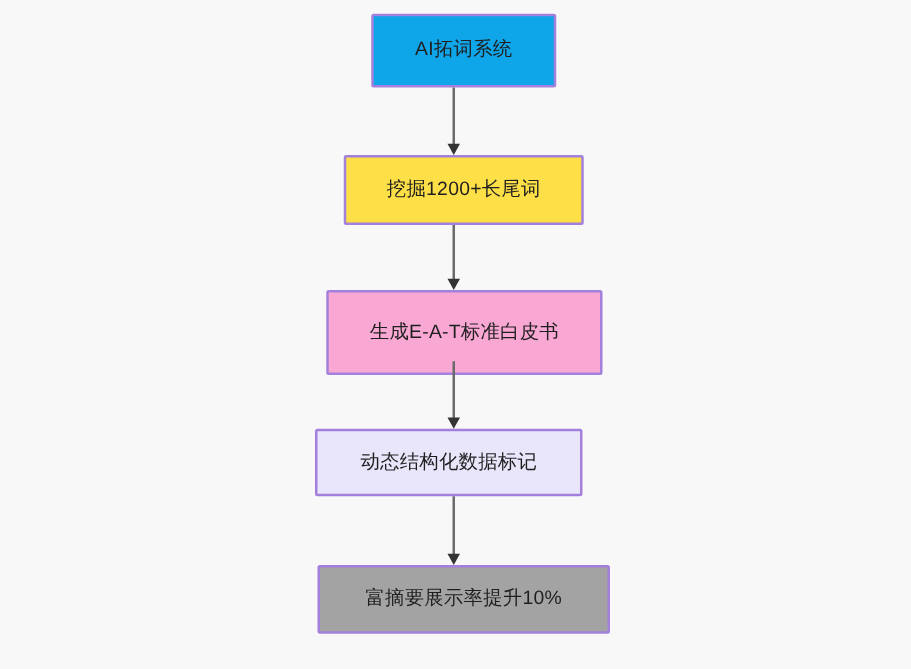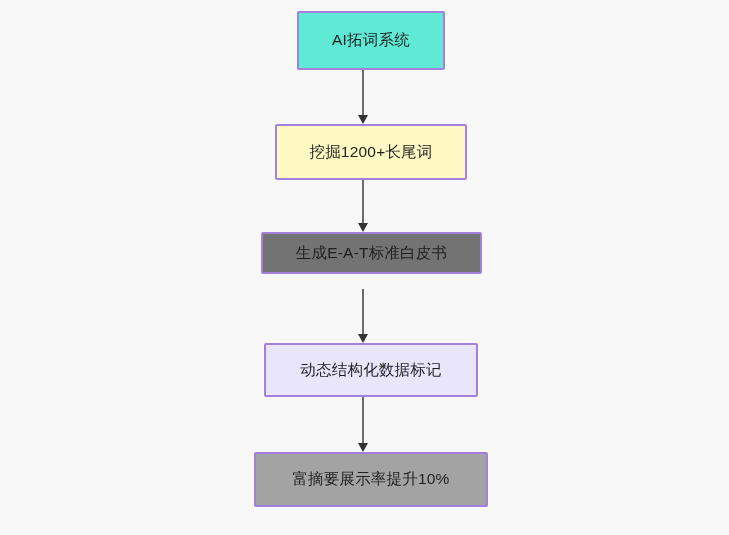--- a/index.html
+++ b/index.html
@@ -56,33 +56,33 @@
     border-right: 5px solid transparent;
     border-top: 9px solid #333333;
     margin-top: -1px;
   }
 </style>
 </head>
 <body style="background: rgb(248, 248, 248);">
 
 <div id="flow-canvas">
 
-  <div class="flow-node" id="node-1" style="left: 297px; top: 11px; width: 148px; height: 59px; background: #5eead4; border-color: rgb(164, 128, 221); color: rgb(31, 31, 31);">
+  <div class="flow-node" id="node-1" style="left: 297px; top: 11px; width: 148px; height: 59px; background: #0ea5e9; border-color: rgb(164, 128, 221); color: rgb(31, 31, 31);">
     <span class="node-label">AI拓词系统</span>
   </div>
 
-  <div class="flow-node" id="node-2" style="left: 275px; top: 124px; width: 192px; height: 56px; background: #fef9c3; border-color: rgb(164, 128, 221); color: rgb(31, 31, 31);">
+  <div class="flow-node" id="node-2" style="left: 275px; top: 124px; width: 192px; height: 56px; background: #fde047; border-color: rgb(164, 128, 221); color: rgb(31, 31, 31);">
     <span class="node-label">挖掘1200+长尾词</span>
   </div>
 
-  <div class="flow-node" id="node-3" style="left: 261px; top: 232px; width: 221px; height: 42px; background: #737373; border-color: rgb(164, 128, 221); color: rgb(31, 31, 31);">
+  <div class="flow-node" id="node-3" style="left: 261px; top: 232px; width: 221px; height: 68px; background: #f9a8d4; border-color: rgb(164, 128, 221); color: rgb(31, 31, 31);">
     <span class="node-label">生成E-A-T标准白皮书</span>
   </div>
 
-  <div class="flow-node" id="node-4" style="left: 264px; top: 343px; width: 214px; height: 54px; background: rgb(233, 229, 251); border-color: rgb(164, 128, 221); color: rgb(31, 31, 31);">
+  <div class="flow-node" id="node-4" style="left: 252px; top: 343px; width: 214px; height: 54px; background: rgb(233, 229, 251); border-color: rgb(164, 128, 221); color: rgb(31, 31, 31);">
     <span class="node-label">动态结构化数据标记</span>
   </div>
 
   <div class="flow-node" id="node-5" style="left: 254px; top: 452px; width: 234px; height: 55px; background: #a3a3a3; border-color: rgb(164, 128, 221); color: rgb(31, 31, 31);">
     <span class="node-label">富摘要展示率提升10%</span>
   </div>
 
   <div class="flow-edge" id="edge-1" style="left: 354px; top: 70px; height: 54px;">
     <div class="edge-line" style="background: rgb(107, 107, 107);"></div>
     <div class="edge-arrowhead" style="border-top-color: rgb(51, 51, 51);"></div>

